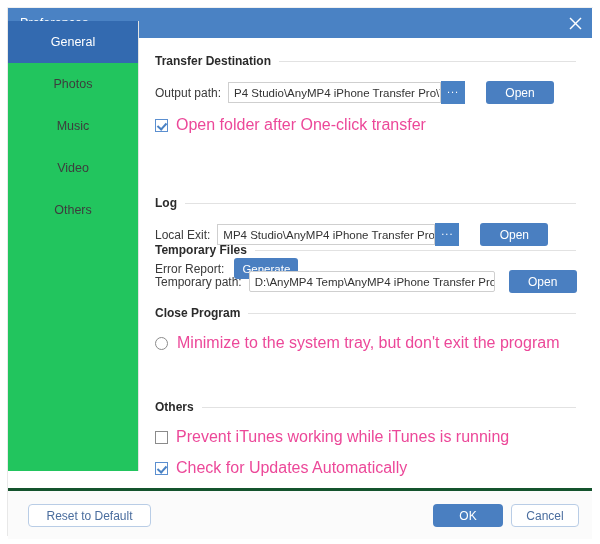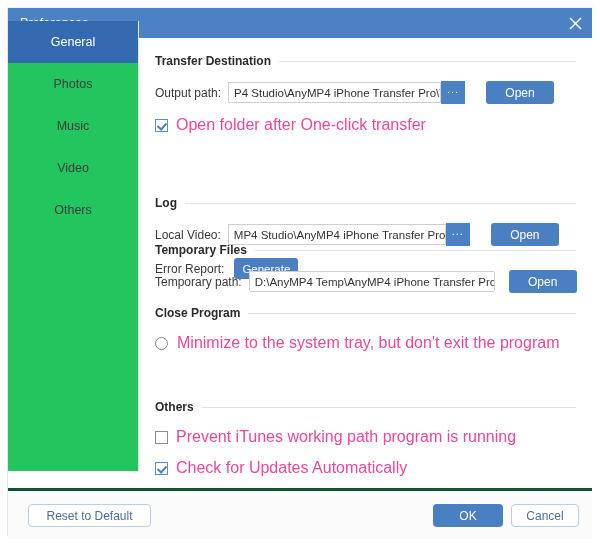--- a/index.html
+++ b/index.html
@@ -356,21 +356,21 @@
       </div>
     </div>
 
     <div class="section" style="top:110px;margin-top:48px;">
       <div class="sec-head">
         <div class="sec-title">Log</div>
         <div class="sec-rule"></div>
       </div>
 
       <div class="row" style="margin-top:13px;">
-        <div class="fld-label">Local Video:</div>
+        <div class="fld-label">Local Exit:</div>
         <div class="textbox" style="width:218px; margin-left:7px;">MP4 Studio\AnyMP4 iPhone Transfer Pro\mg_log.log</div>
         <div class="browse-btn">...</div>
         <div class="open-btn" style="margin-left:21px;">Open</div>
       </div>
 
       <div class="row" style="margin-top:12px;">
         <div class="fld-label">Error Report:</div>
         <div class="gen-btn" style="margin-left:10px;">Generate</div>
       </div>
     </div>
@@ -402,21 +402,21 @@
     </div>
 
     <div class="section" style="top:362px;">
       <div class="sec-head">
         <div class="sec-title">Others</div>
         <div class="sec-rule"></div>
       </div>
 
       <div class="cb-row" style="margin-top:14px;">
         <span class="cbox"></span>
-        <span class="cb-label">Prevent iTunes working path program is running</span>
+        <span class="cb-label">Prevent iTunes working while iTunes is running</span>
       </div>
 
       <div class="cb-row" style="margin-top:13px;">
         <span class="cbox checked"></span>
         <span class="cb-label">Check for Updates Automatically</span>
       </div>
     </div>
 
   </div>
 

